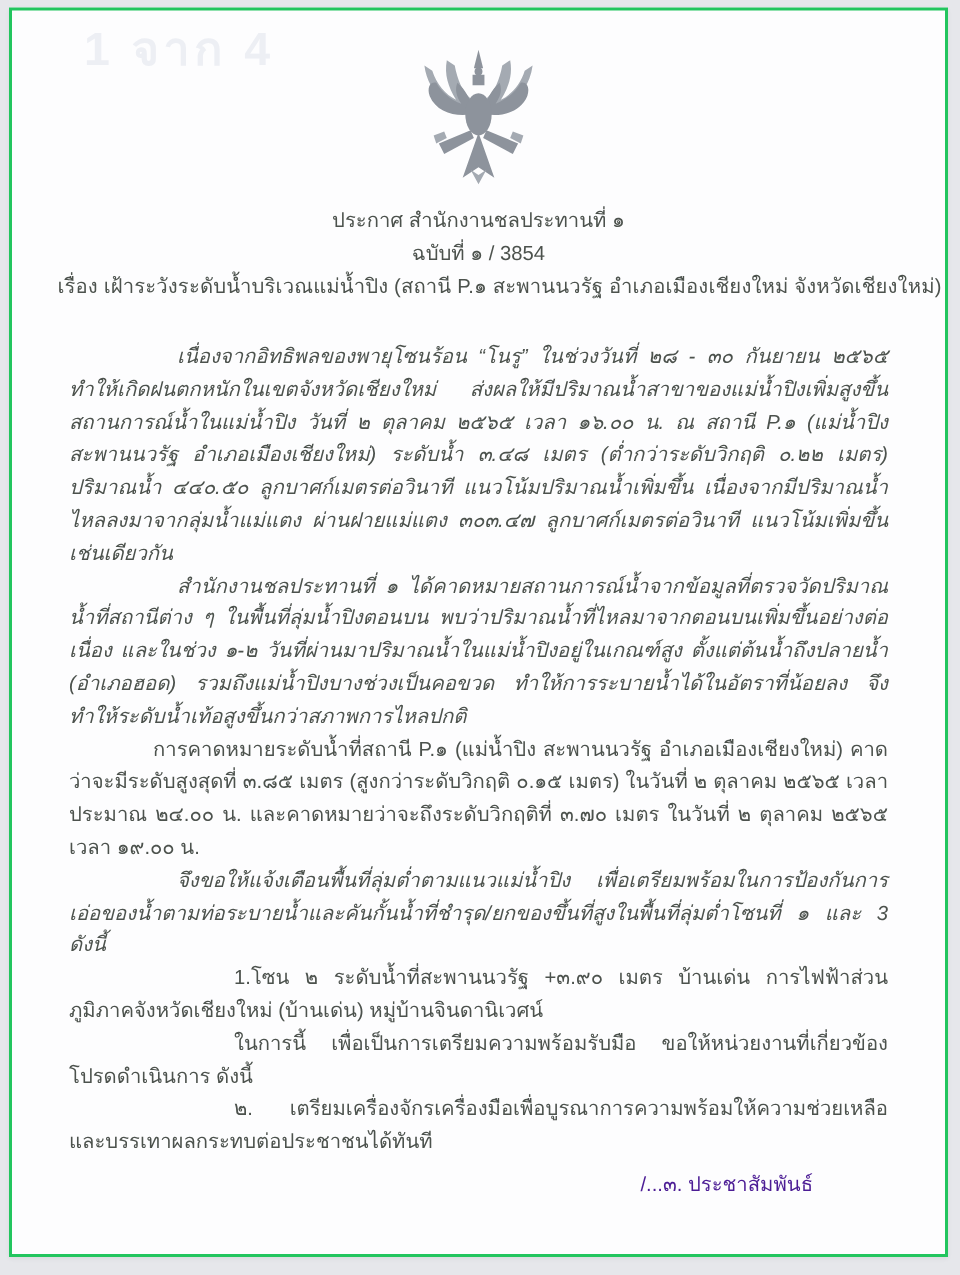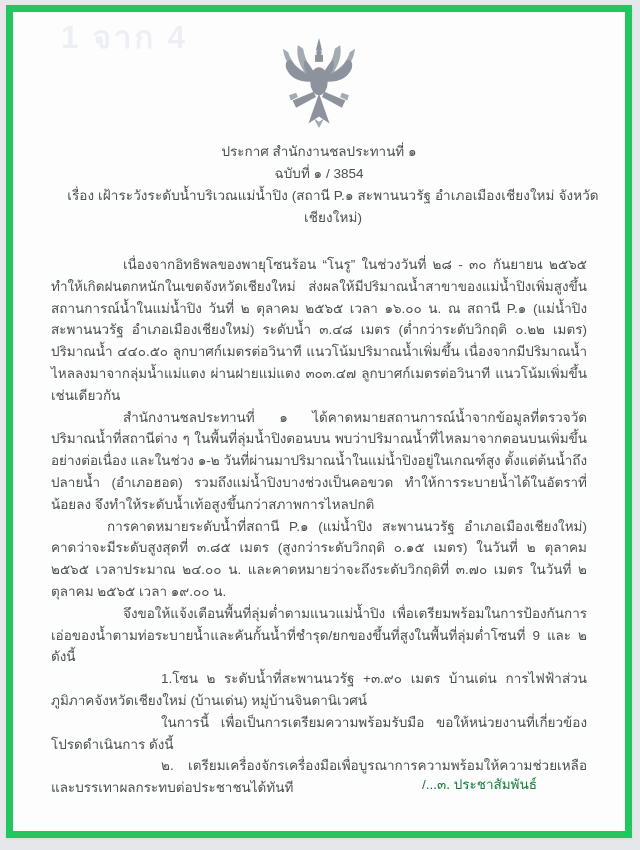--- a/index.html
+++ b/index.html
@@ -11,21 +11,21 @@
     background: #e6e7eb;
     font-family: "Liberation Sans", sans-serif;
   }
   .page {
     position: absolute;
     left: 6px;
     top: 5px;
     width: 626px;
     height: 833px;
     background: #fdfdfe;
-    border: 7px solid #22c55e;
+    border: 2px solid #22c55e;
     box-sizing: border-box;
     box-shadow: 0 1px 3px rgba(0,0,0,0.06);
   }
   .watermark {
     position: absolute;
     top: 0px;
     left: 48px;
     font-size: 31px;
     font-weight: 700;
     letter-spacing: 3px;
@@ -46,28 +46,28 @@
   }
   .doc-header .subject { letter-spacing: 0.1px; padding-left: 28px; }
   .doc-body {
     margin: 25px 38px 0 38px;
     color: #4c524d;
     font-size: 13.5px;
     line-height: 21.8px;
     text-align: justify;
   }
   p.para { margin: 0; }
-  .ind1  { text-indent: 72px; }
+  .ind1  { text-indent: 72px; font-style: italic; }
   .ind1b { text-indent: 56px; }
   .ind2  { text-indent: 110px; }
   .footer-note {
     position: absolute;
     right: 88px;
     bottom: 36px;
-    color: #15803d;
+    color: #4c1d95;
     font-size: 13.5px;
   }
   .garuda { display: inline-block; }
   .garuda path, .garuda ellipse, .garuda circle { fill: #8d939c; }
   .garuda .lighter { fill: #a4aab2; }
 </style>
 </head>
 <body>
 
 <div class="page">
@@ -103,21 +103,21 @@
   <div class="doc-header">
     <div>ประกาศ สำนักงานชลประทานที่ ๑</div>
     <div>ฉบับที่ ๑ / 3854</div>
     <div class="subject">เรื่อง  เฝ้าระวังระดับน้ำบริเวณแม่น้ำปิง (สถานี P.๑ สะพานนวรัฐ อำเภอเมืองเชียงใหม่ จังหวัดเชียงใหม่)</div>
   </div>
 
   <div class="doc-body">
     <p class="para ind1">เนื่องจากอิทธิพลของพายุโซนร้อน “โนรู” ในช่วงวันที่ ๒๘ - ๓๐ กันยายน ๒๕๖๕ ทำให้เกิดฝนตกหนักในเขตจังหวัดเชียงใหม่ ส่งผลให้มีปริมาณน้ำสาขาของแม่น้ำปิงเพิ่มสูงขึ้น สถานการณ์น้ำในแม่น้ำปิง วันที่ ๒ ตุลาคม ๒๕๖๕ เวลา ๑๖.๐๐ น. ณ สถานี P.๑ (แม่น้ำปิง สะพานนวรัฐ อำเภอเมืองเชียงใหม่) ระดับน้ำ ๓.๔๘ เมตร (ต่ำกว่าระดับวิกฤติ ๐.๒๒ เมตร) ปริมาณน้ำ ๔๔๐.๕๐ ลูกบาศก์เมตรต่อวินาที แนวโน้มปริมาณน้ำเพิ่มขึ้น เนื่องจากมีปริมาณน้ำไหลลงมาจากลุ่มน้ำแม่แตง ผ่านฝายแม่แตง ๓๐๓.๔๗ ลูกบาศก์เมตรต่อวินาที แนวโน้มเพิ่มขึ้นเช่นเดียวกัน</p>
     <p class="para ind1">สำนักงานชลประทานที่ ๑ ได้คาดหมายสถานการณ์น้ำจากข้อมูลที่ตรวจวัดปริมาณน้ำที่สถานีต่าง ๆ ในพื้นที่ลุ่มน้ำปิงตอนบน พบว่าปริมาณน้ำที่ไหลมาจากตอนบนเพิ่มขึ้นอย่างต่อเนื่อง และในช่วง ๑-๒ วันที่ผ่านมาปริมาณน้ำในแม่น้ำปิงอยู่ในเกณฑ์สูง ตั้งแต่ต้นน้ำถึงปลายน้ำ (อำเภอฮอด) รวมถึงแม่น้ำปิงบางช่วงเป็นคอขวด ทำให้การระบายน้ำได้ในอัตราที่น้อยลง จึงทำให้ระดับน้ำเท้อสูงขึ้นกว่าสภาพการไหลปกติ</p>
     <p class="para ind1b">การคาดหมายระดับน้ำที่สถานี P.๑ (แม่น้ำปิง สะพานนวรัฐ อำเภอเมืองเชียงใหม่) คาดว่าจะมีระดับสูงสุดที่ ๓.๘๕ เมตร  (สูงกว่าระดับวิกฤติ ๐.๑๕ เมตร)  ในวันที่ ๒ ตุลาคม ๒๕๖๕ เวลาประมาณ ๒๔.๐๐ น. และคาดหมายว่าจะถึงระดับวิกฤติที่ ๓.๗๐ เมตร ในวันที่ ๒ ตุลาคม ๒๕๖๕ เวลา ๑๙.๐๐ น.</p>
-    <p class="para ind1">จึงขอให้แจ้งเตือนพื้นที่ลุ่มต่ำตามแนวแม่น้ำปิง เพื่อเตรียมพร้อมในการป้องกันการเอ่อของน้ำตามท่อระบายน้ำและคันกั้นน้ำที่ชำรุด/ยกของขึ้นที่สูงในพื้นที่ลุ่มต่ำโซนที่ 9 และ ๒ ดังนี้</p>
+    <p class="para ind1">จึงขอให้แจ้งเตือนพื้นที่ลุ่มต่ำตามแนวแม่น้ำปิง เพื่อเตรียมพร้อมในการป้องกันการเอ่อของน้ำตามท่อระบายน้ำและคันกั้นน้ำที่ชำรุด/ยกของขึ้นที่สูงในพื้นที่ลุ่มต่ำโซนที่ ๑ และ 3 ดังนี้</p>
     <p class="para ind2">1.โซน ๒ ระดับน้ำที่สะพานนวรัฐ +๓.๙๐ เมตร บ้านเด่น การไฟฟ้าส่วนภูมิภาคจังหวัดเชียงใหม่ (บ้านเด่น) หมู่บ้านจินดานิเวศน์</p>
     <p class="para ind2">ในการนี้ เพื่อเป็นการเตรียมความพร้อมรับมือ ขอให้หน่วยงานที่เกี่ยวข้องโปรดดำเนินการ ดังนี้</p>
     <p class="para ind2">๒. เตรียมเครื่องจักรเครื่องมือเพื่อบูรณาการความพร้อมให้ความช่วยเหลือและบรรเทาผลกระทบต่อประชาชนได้ทันที</p>
   </div>
 
   <div class="footer-note">/...๓. ประชาสัมพันธ์</div>
 
 </div>
 
 </body></html>

